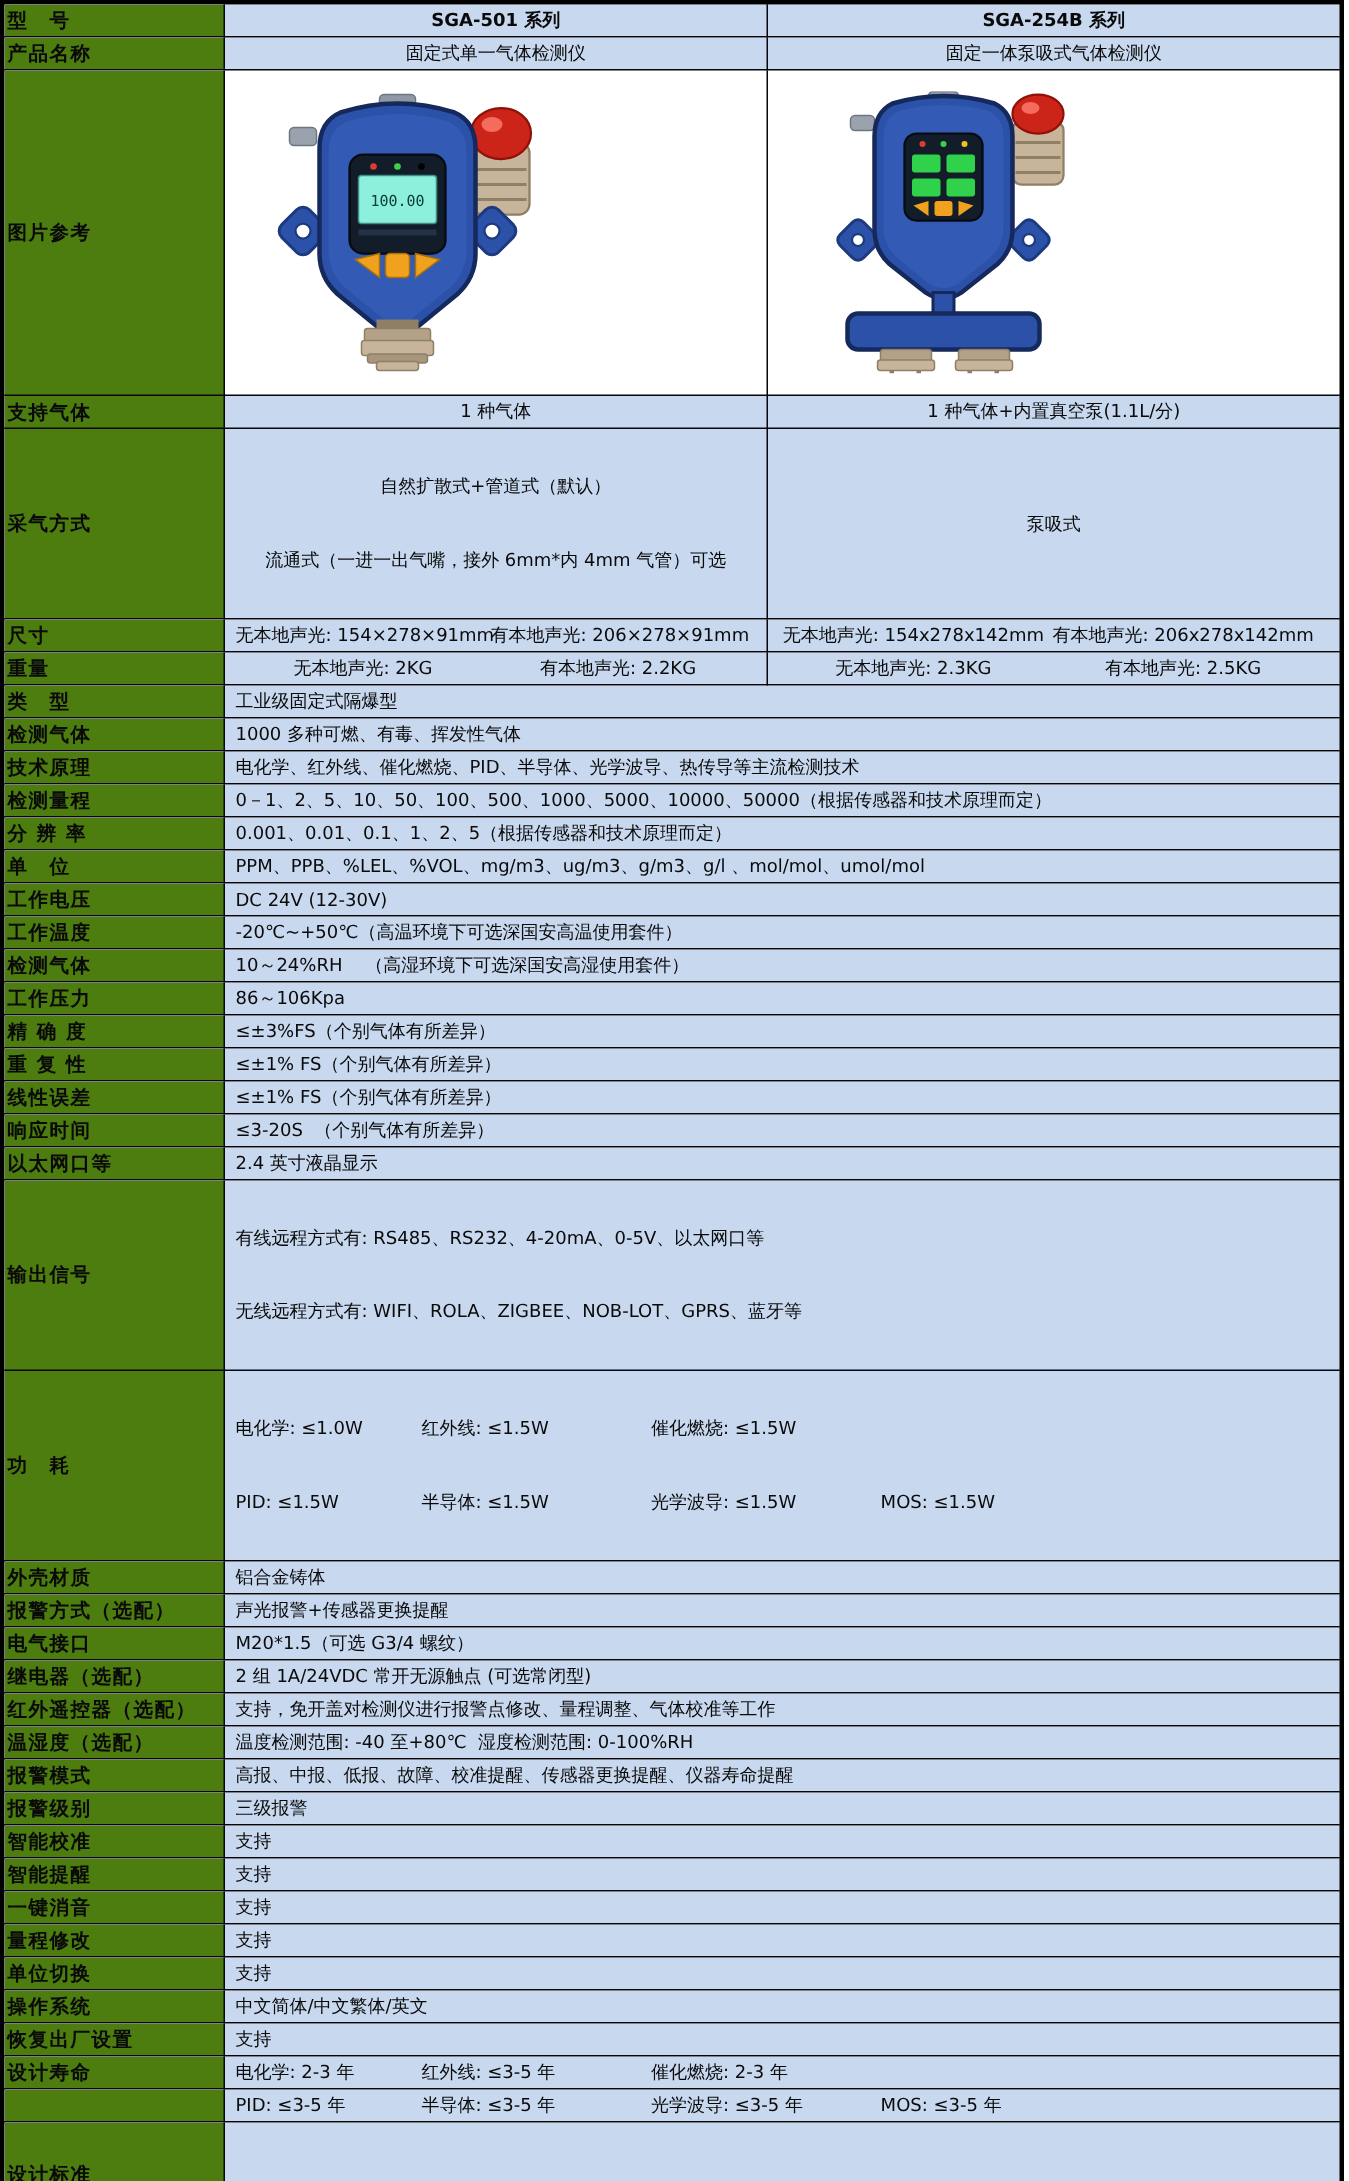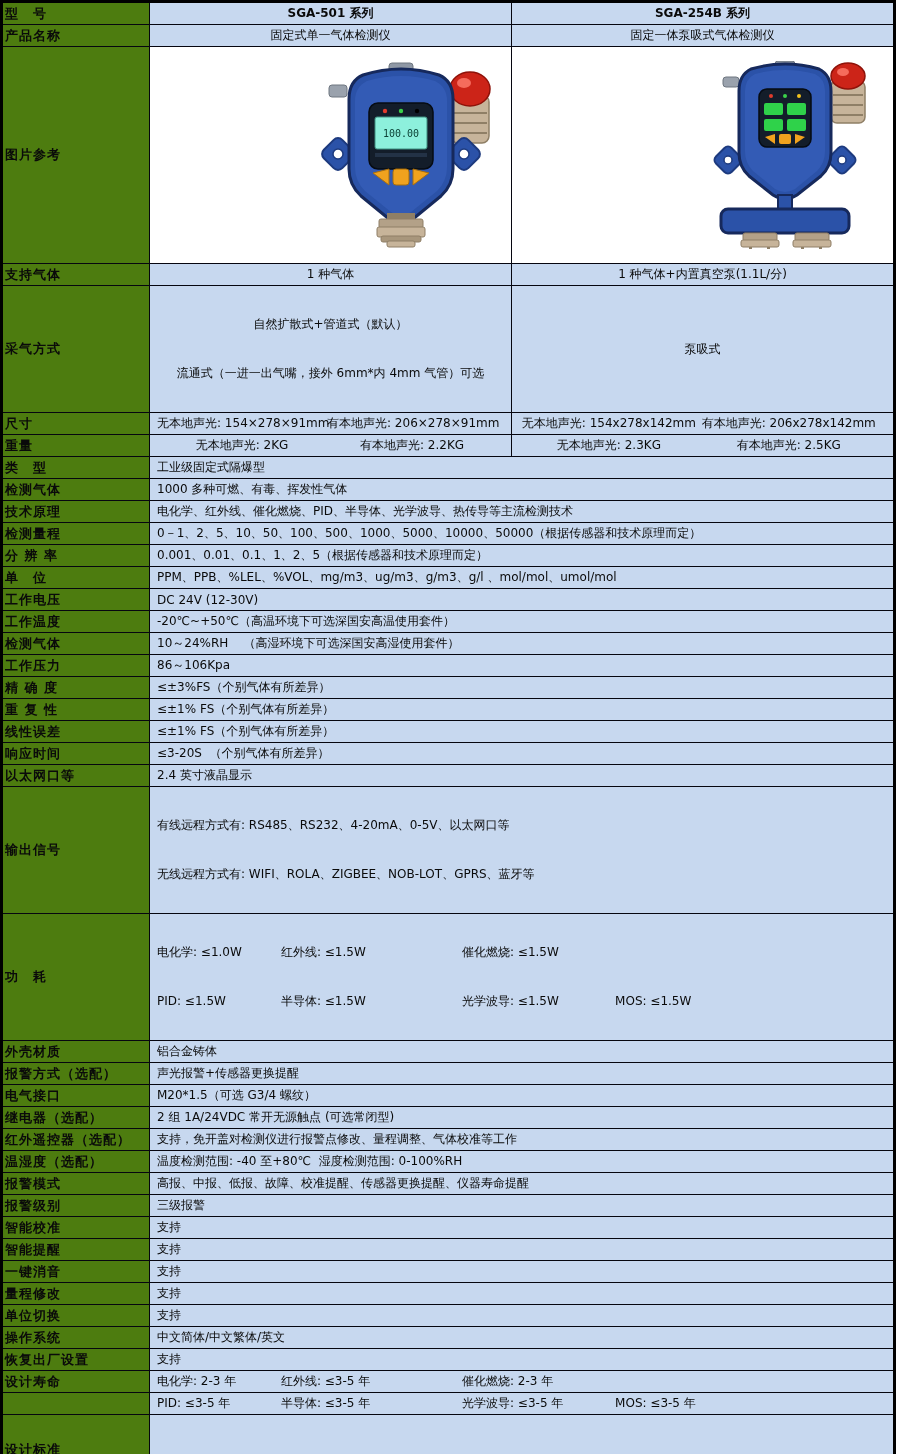--- a/index.html
+++ b/index.html
@@ -8,30 +8,30 @@
           font-family:"DejaVu Sans","Liberation Sans",sans-serif; }
   td { border:1.6px solid #06060f; height:21px; padding:0 7px;
        font-size:12px; color:#0a0a0a; vertical-align:middle;
        white-space:pre; overflow:hidden; }
   table { border:3px solid #000; }
   .lbl { background:#4d7c0f; font-weight:bold; text-align:left;
          font-size:13px; padding:0 2px; letter-spacing:1px; }
   .val { background:#C7D8EF; }
   .center { text-align:center; }
   .bold { font-weight:bold; }
-  tr.imgrow td.val { background:#ffffff; height:192px; text-align:right;
+  tr.imgrow td.val { background:#ffffff; height:192px; text-align:left;
                      vertical-align:middle; padding:0; }
   tr.h40 td { height:40px; }
   tr.h44 td { height:44px; }
   tr.h64 td { height:64px; }
   .line { line-height:21px; height:21px; }
   .half { display:inline-block; width:49%; text-align:center; }
   .pc1 { display:inline-block; width:17%; }
   .pc2 { display:inline-block; width:21%; }
-  .pc3 { display:inline-block; width:21%;margin-left:28px; }
+  .pc3 { display:inline-block; width:21%; }
   .pc4 { display:inline-block; }
   svg { display:inline-block; vertical-align:middle; }
 </style>
 </head>
 <body>
 
 <div id="sheet">
 <table>
 <colgroup>
         <col style="width:148px">

